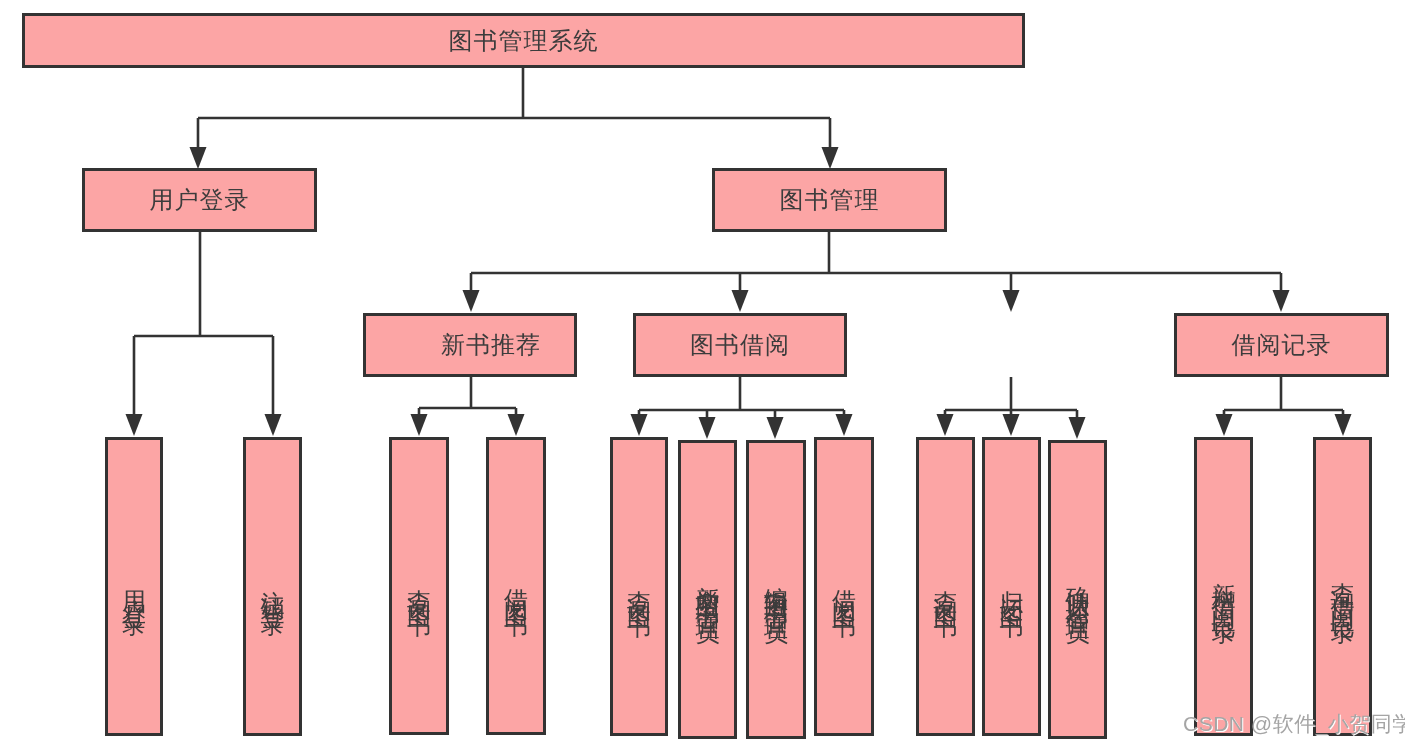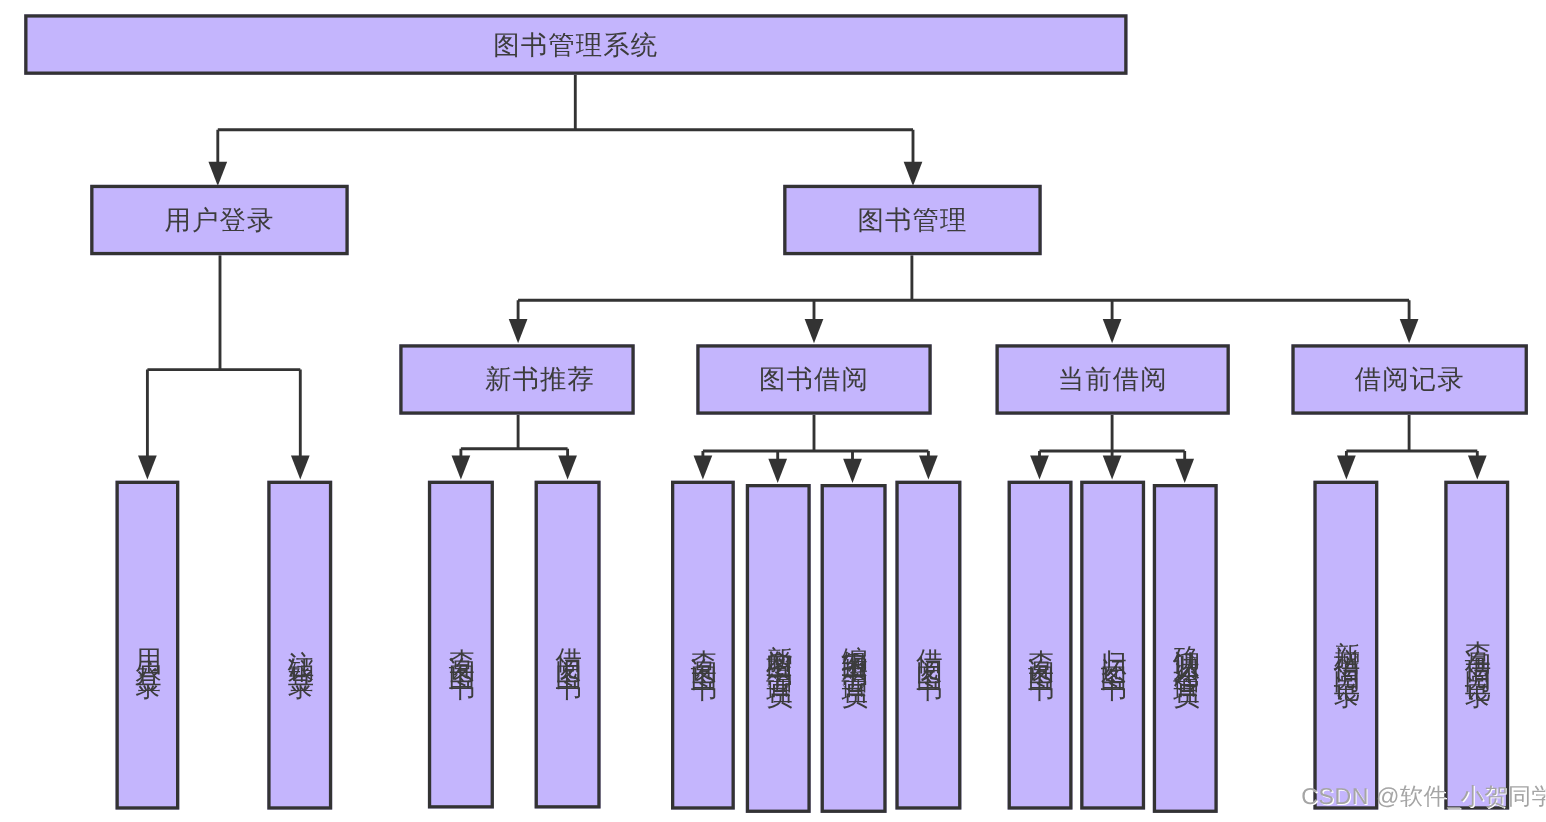--- a/index.html
+++ b/index.html
@@ -8,21 +8,21 @@
     width: 1405px;
     height: 747px;
     background: #ffffff;
     font-family: "Liberation Sans", "DejaVu Sans", sans-serif;
     overflow: hidden;
   }
   svg.wires { position: absolute; left: 0; top: 0; z-index: 1; }
   .box {
     position: absolute;
     box-sizing: border-box;
-    background: #c4b5fd;
+    background: #fca5a5;
     border: 3px solid #333333;
     color: #3c3c3c;
     display: flex;
     align-items: center;
     justify-content: center;
     z-index: 2;
   }
   .hbox { font-size: 24px; letter-spacing: 1px; }
   .vbox .vtext {
     writing-mode: vertical-rl;
@@ -93,23 +93,20 @@
   <div class="box hbox" style="left:712px; top:168px; width:235px; height:64px;">
     <span>图书管理</span>
   </div>
 
   <div class="box hbox" style="left:363px; top:313px; width:214px; height:64px;padding-left:42px;">
     <span>新书推荐</span>
   </div>
   <div class="box hbox" style="left:633px; top:313px; width:214px; height:64px;">
     <span>图书借阅</span>
   </div>
-  <div class="box hbox" style="left:905px; top:313px; width:213px; height:64px;">
-    <span>当前借阅</span>
-  </div>
   <div class="box hbox" style="left:1174px; top:313px; width:215px; height:64px;">
     <span>借阅记录</span>
   </div>
 
   <div class="box vbox" style="left:105px; top:437px; width:58px; height:299px;">
     <span class="vtext">用户登录</span>
   </div>
   <div class="box vbox" style="left:243px; top:437px; width:59px; height:299px;">
     <span class="vtext">注销登录</span>
   </div>

